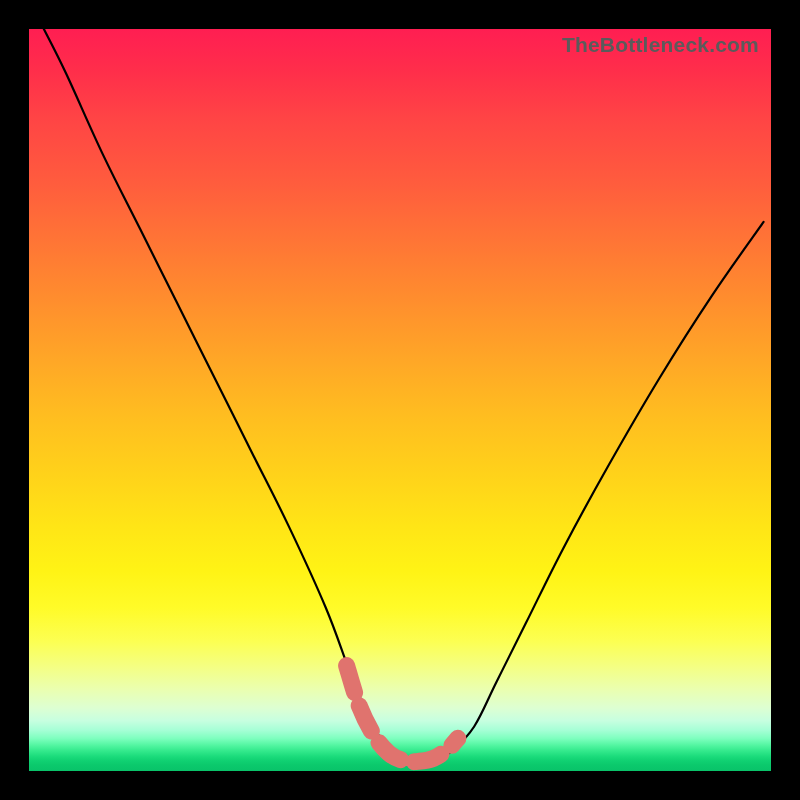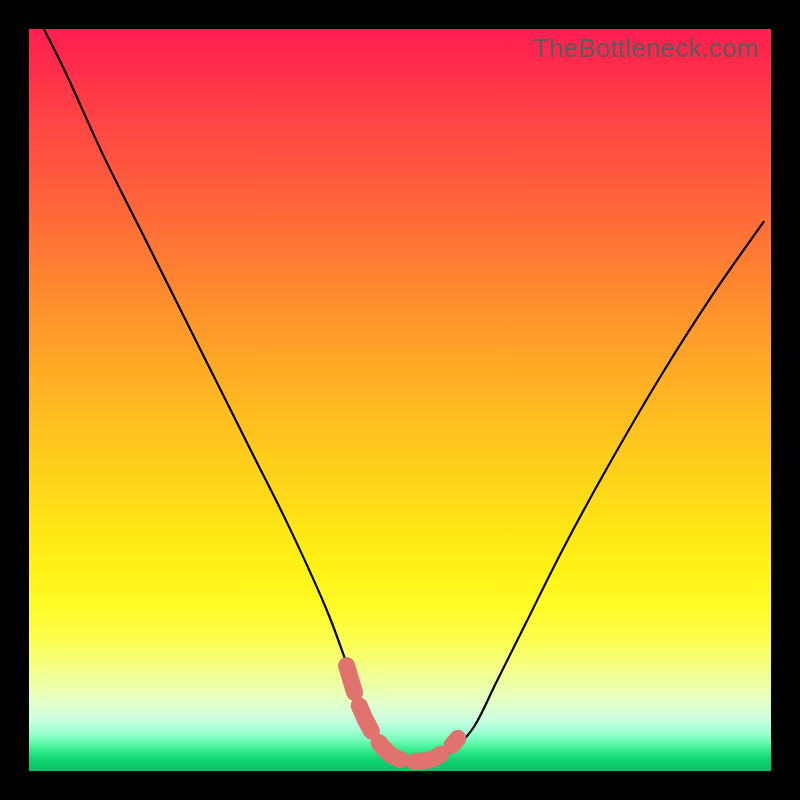--- a/index.html
+++ b/index.html
@@ -52,22 +52,22 @@
       #10d172 98.6%,
       #0bc96c 99.2%,
       #09c369 100%
     );
   }
   .watermark {
     position: absolute;
     top: 4px;
     right: 12px;
     color: #5b5b5b;
-    font-size: 26px;
-    font-weight: 400;
+    font-size: 21px;
+    font-weight: 700;
     letter-spacing: 0.2px;
     user-select: none;
     margin-left: 17px;
   }
   svg.curve {
     position: absolute;
     left: 0;
     top: 0;
     width: 742px;
     height: 742px;

